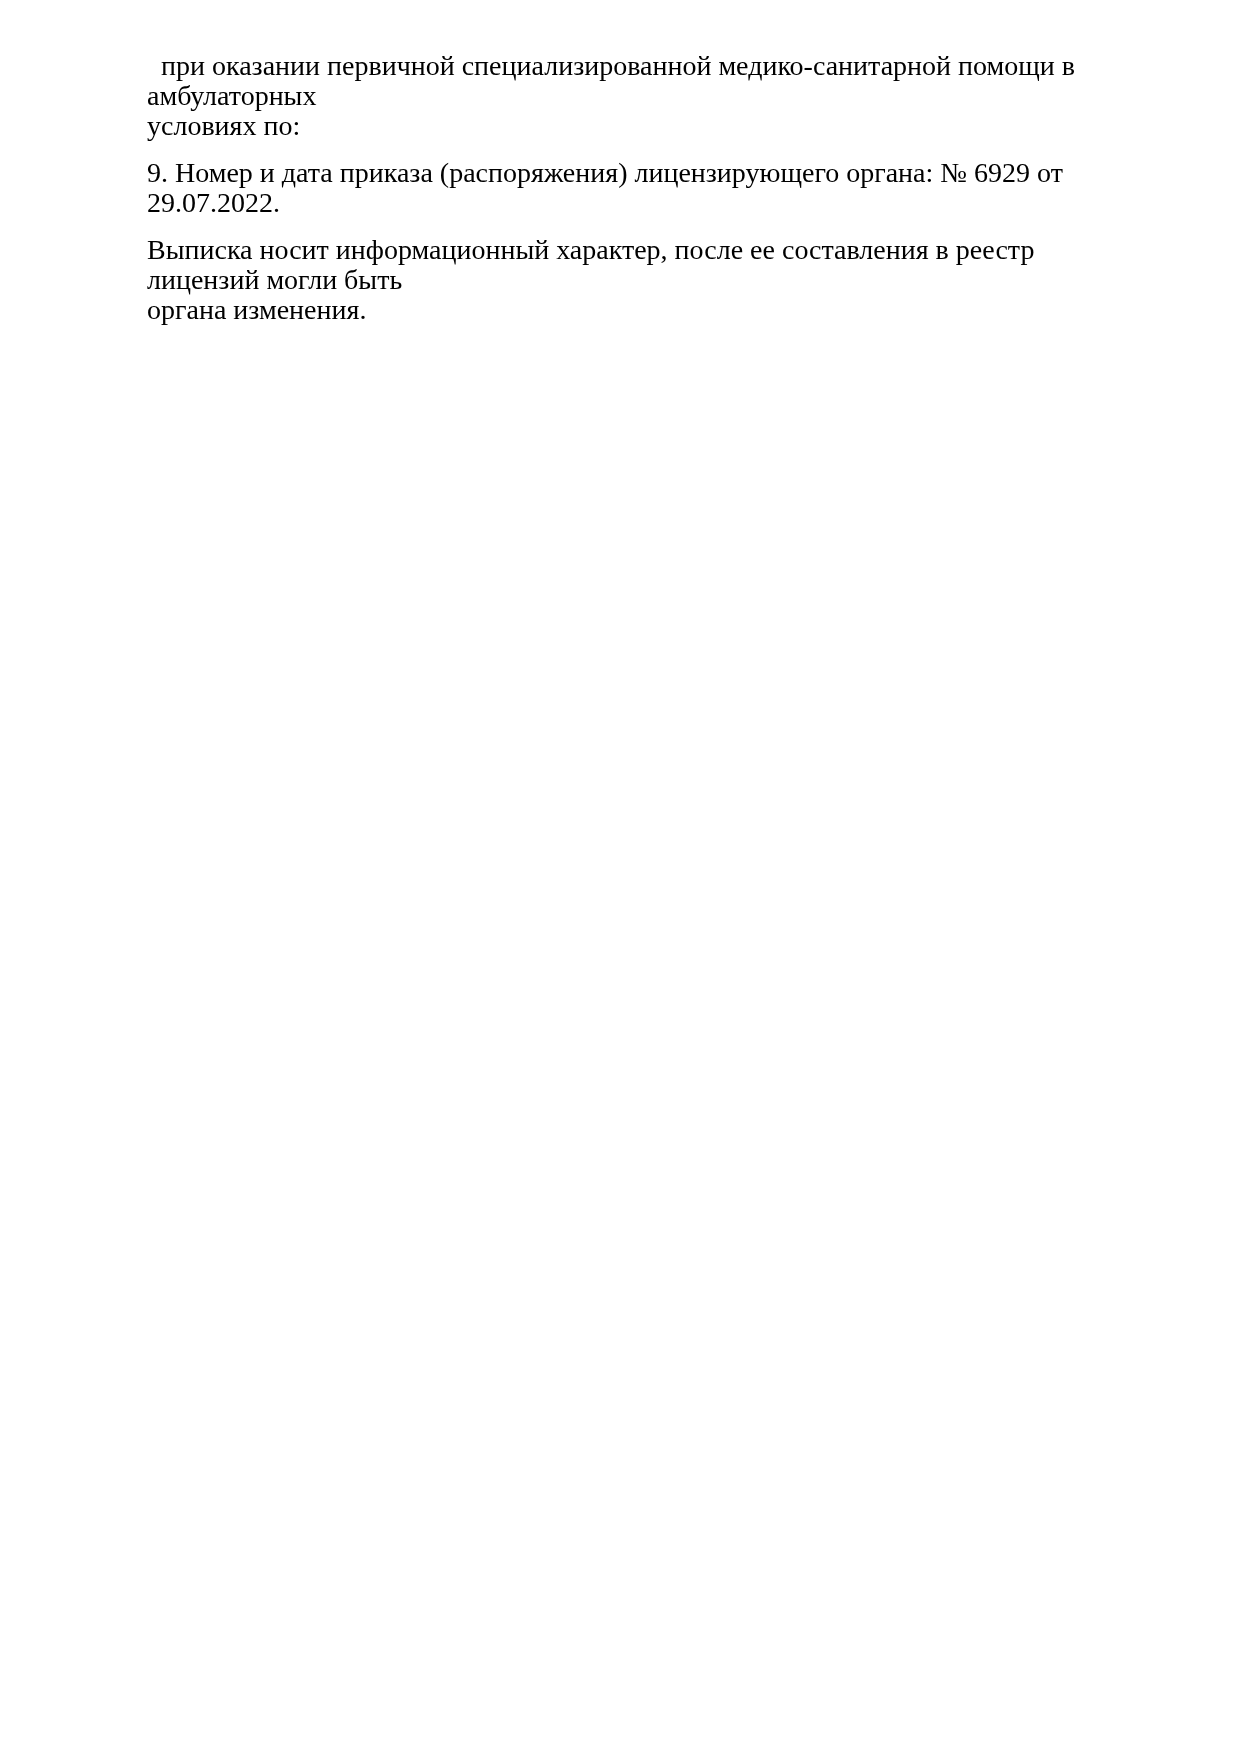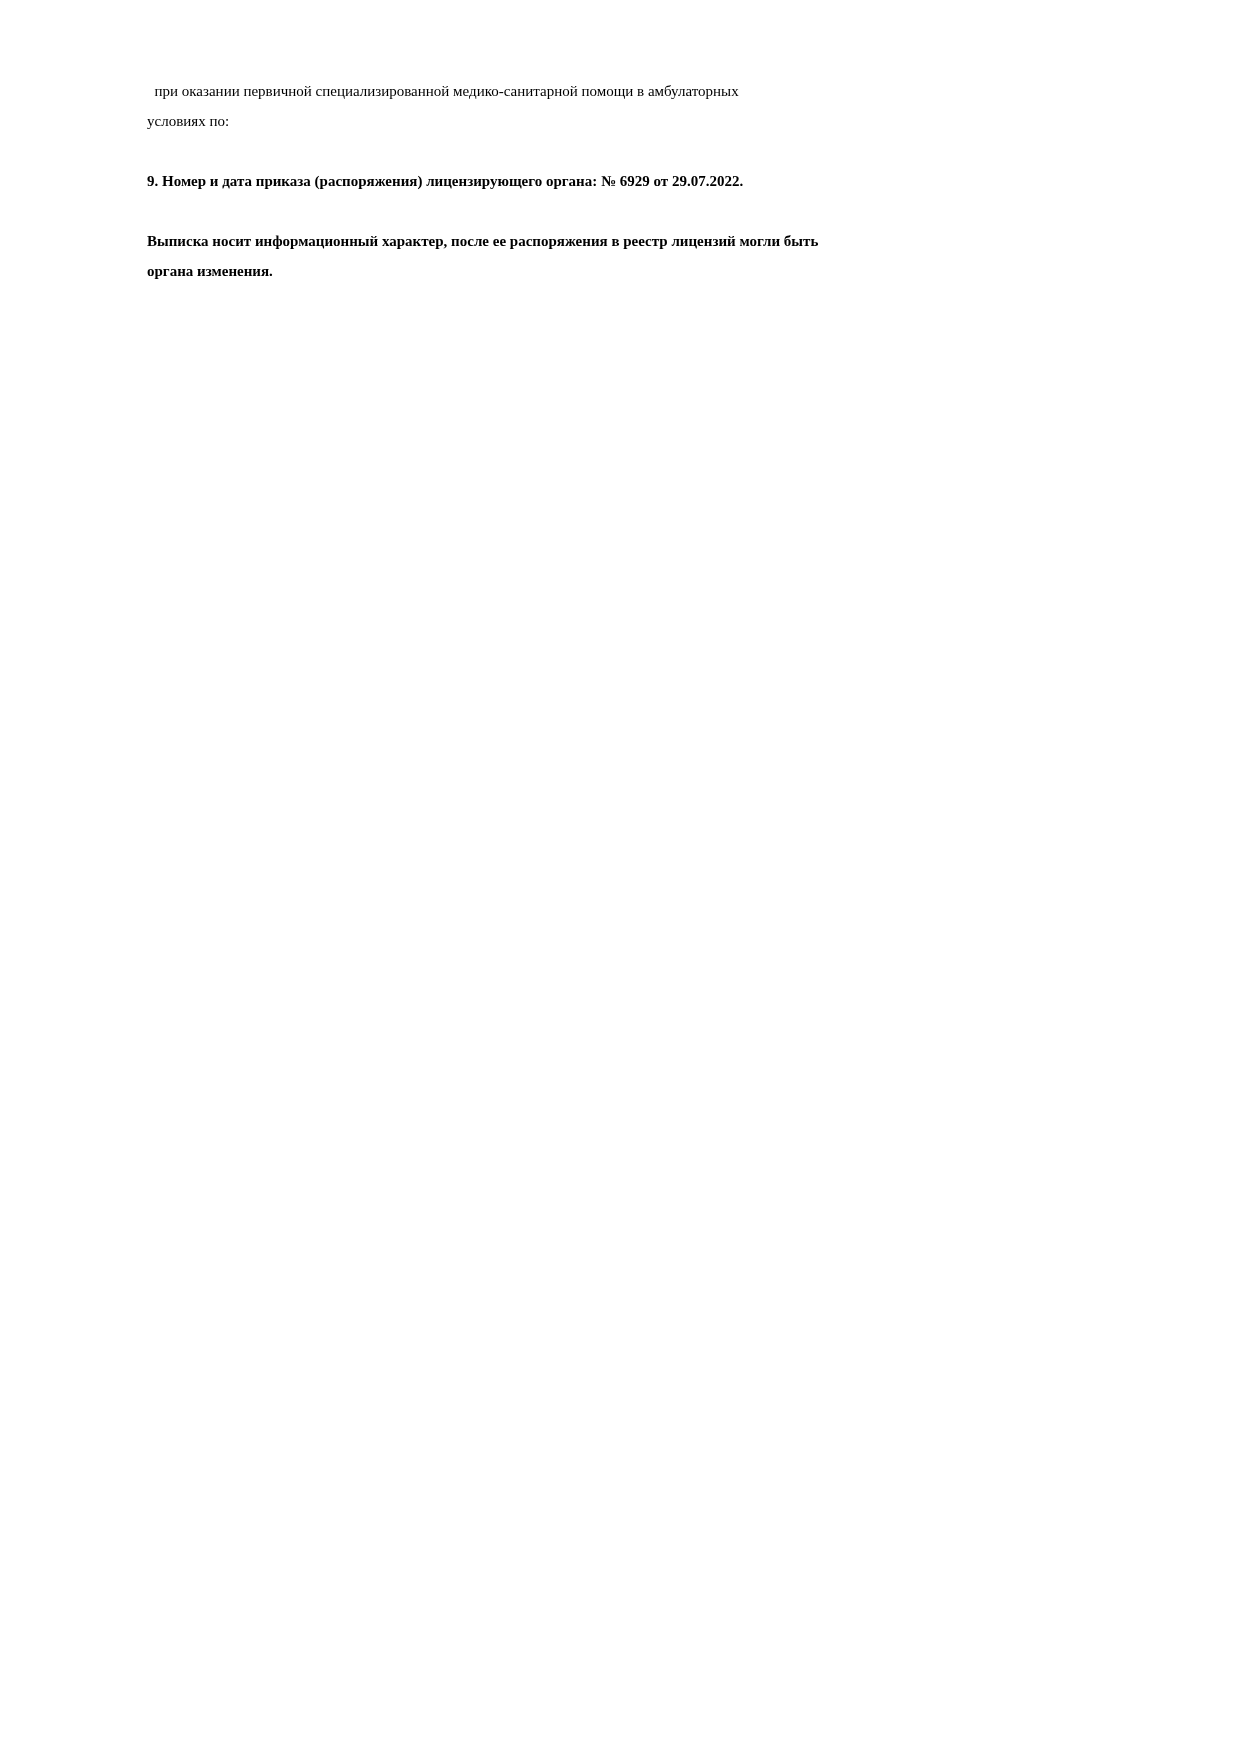--- a/index.html
+++ b/index.html
@@ -6,33 +6,32 @@
     margin: 0;
     padding: 0;
     background: #ffffff;
   }
   .page {
     position: relative;
     width: 1240px;
     height: 1755px;
     background: #ffffff;
     box-sizing: border-box;
-    padding: 76px 97px 0 147px;
+    padding: 51px 97px 0 147px;
     overflow: hidden;
     font-family: "Liberation Serif", "DejaVu Serif", serif;
-    font-size: 15px;
+    font-size: 28px;
     line-height: 30px;
     color: #000000;
   }
   .para {
     margin: 0;
   }
   .para + .para {
-    margin-top: 30px; 
-    font-weight: bold;
+    margin-top: 17px; 
   }
   .line {
     white-space: pre-wrap; 
     min-height: 30px;
   }
 </style>
 </head>
 <body>
 
 <div class="page">
@@ -40,17 +39,17 @@
   <div class="para">
     <div class="line">  при оказании первичной специализированной медико-санитарной помощи в амбулаторных</div>
     <div class="line">условиях по:</div>
   </div>
 
   <div class="para">
     <div class="line">9. Номер и дата приказа (распоряжения) лицензирующего органа: № 6929 от 29.07.2022.</div>
   </div>
 
   <div class="para">
-    <div class="line">Выписка носит информационный характер, после ее распоряжения в реестр лицензий могли быть</div>
+    <div class="line">Выписка носит информационный характер, после ее составления в реестр лицензий могли быть</div>
     <div class="line">органа изменения.</div>
   </div>
 
 </div>
 
 </body></html>

